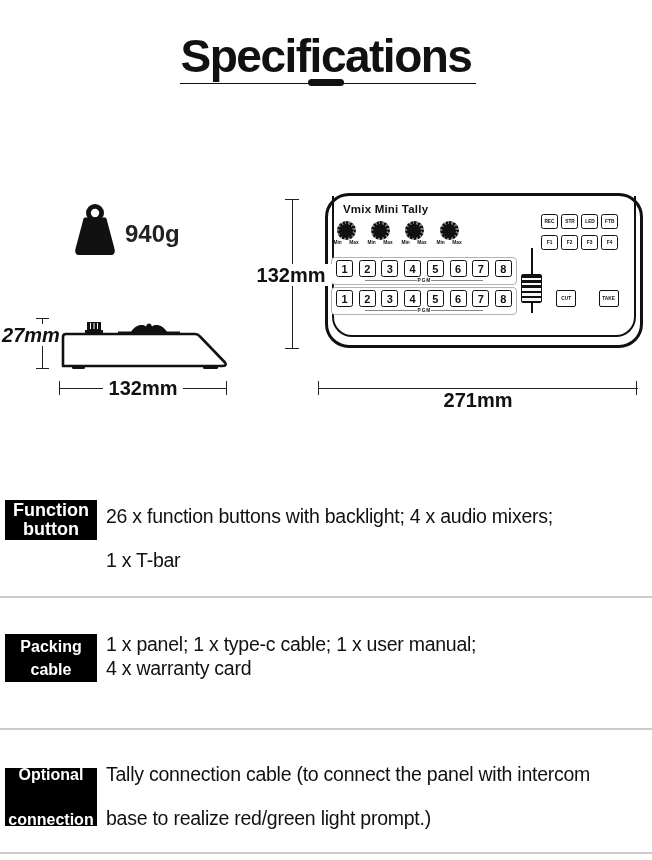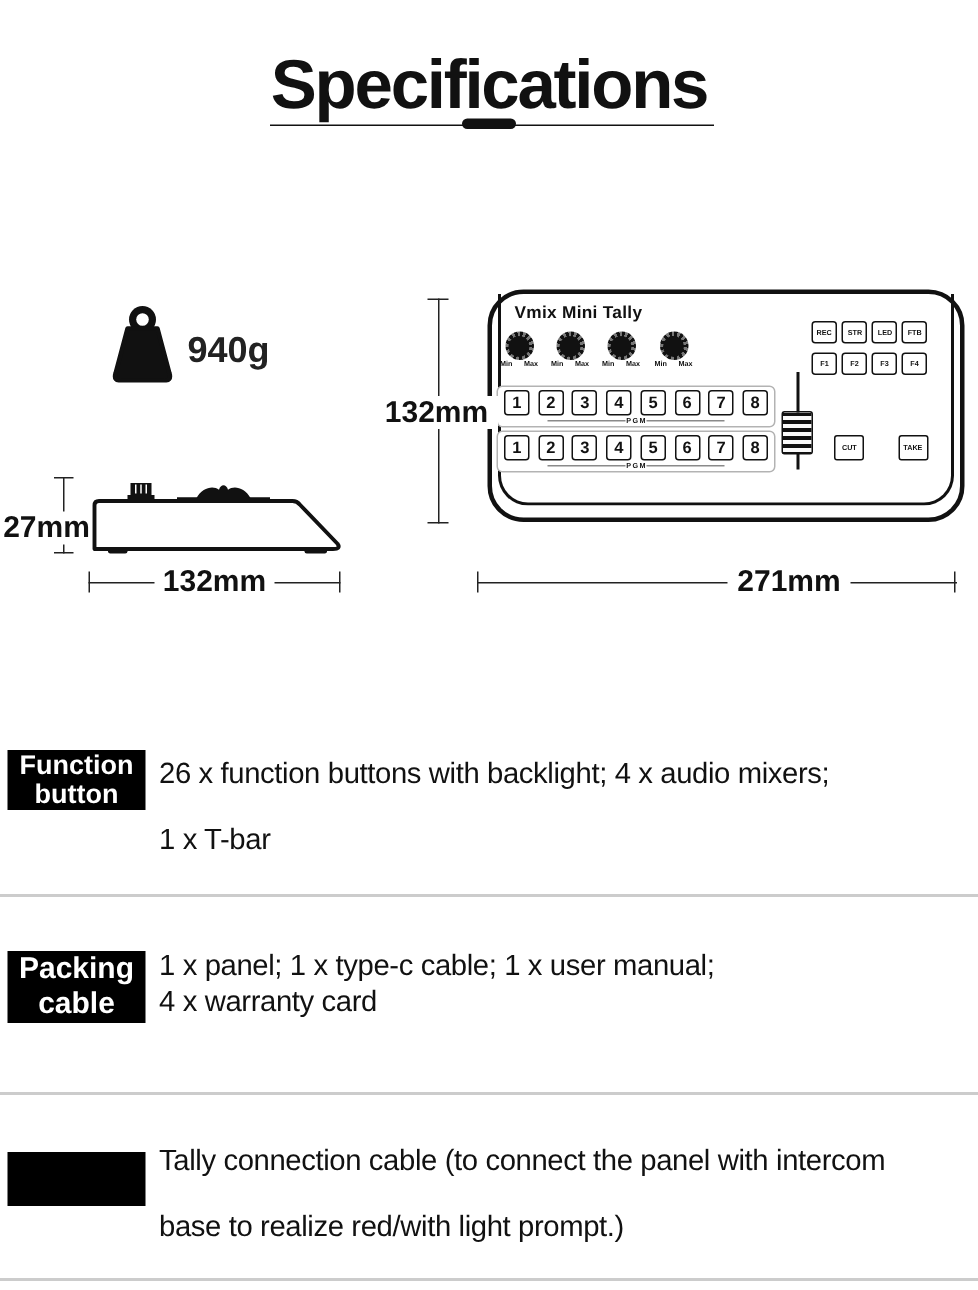--- a/index.html
+++ b/index.html
@@ -60,36 +60,36 @@
   <line x1="34.5" y1="8" x2="34.5" y2="14" stroke="#fff" stroke-width="1"></line>
   <line x1="38" y1="8" x2="38" y2="14" stroke="#fff" stroke-width="1"></line>
   <line x1="41.5" y1="8" x2="41.5" y2="14" stroke="#fff" stroke-width="1"></line>
   <rect x="62" y="16.5" width="62" height="2.5" fill="#111"></rect>
   <path d="M75,17 C79,10 86,8.5 90,11.5 C91,7.5 95,7.5 96,11.5 C100,8.5 107,10 111,17 Z" fill="#111"></path>
 </svg>
 
 <div class="hline" style="left:36px;top:318px;width:13px;"></div>
 <div class="vline" style="left:42px;top:318px;height:51px;"></div>
 <div class="hline" style="left:36px;top:368px;width:13px;"></div>
-<div class="dim-text" style="left:2px;top:341px;width:58px;">27mm</div>
+<div class="dim-text" style="left:2px;top:324px;width:58px;font-style:italic;">27mm</div>
 
 <div class="vline" style="left:59px;top:381px;height:14px;"></div>
 <div class="hline" style="left:59px;top:388px;width:168px;"></div>
 <div class="vline" style="left:226px;top:381px;height:14px;"></div>
 <div class="dim-text" style="left:103px;top:377px;width:80px;">132mm</div>
 
 <div class="hline" style="left:285px;top:199px;width:14px;"></div>
 <div class="vline" style="left:292px;top:199px;height:150px;"></div>
 <div class="hline" style="left:285px;top:348px;width:14px;"></div>
 <div class="dim-text" style="left:250px;top:264px;width:82px;">132mm</div>
 
 <div class="vline" style="left:318px;top:381px;height:14px;"></div>
 <div class="hline" style="left:318px;top:388px;width:320px;"></div>
 <div class="vline" style="left:636px;top:381px;height:14px;"></div>
-<div class="dim-text" style="left:437px;top:377px;width:82px;margin-left:48px;">271mm</div>
+<div class="dim-text" style="left:437px;top:389px;width:82px;">271mm</div>
 
 <div class="panel">
   <div class="panel-inner"></div>
   <div class="panel-title">Vmix Mini Tally</div>
 
   <div class="knob-group" style="left:-3px;">
     <div class="knob">
         <div class="knob-cap"></div>
       </div>
     <div class="knob-scale">
@@ -230,27 +230,27 @@
 </div>
 
 <div class="badge" style="top:500px;height:40px;font-size:18px;line-height:19px;">
   <div>Function</div>
   <div>button</div>
 </div>
 <div class="spec-text" style="top:504px;">26 x function buttons with backlight; 4 x audio mixers;</div>
 <div class="spec-text" style="top:548px;">1 x T-bar</div>
 <div class="rule" style="top:596px;"></div>
 
-<div class="badge" style="top:634px;height:48px;font-size:20px;line-height:23px;">
+<div class="badge" style="top:634px;height:48px;font-size:16px;line-height:23px;">
   <div>Packing</div>
   <div>cable</div>
 </div>
 <div class="spec-text" style="top:632px;">1 x panel; 1 x type-c cable; 1 x user manual;</div>
 <div class="spec-text" style="top:656px;">4 x warranty card</div>
 <div class="rule" style="top:728px;"></div>
 
-<div class="badge" style="top:768px;height:36px;font-size:10px;line-height:19.5px;gap:26px;">
+<div class="badge" style="top:768px;height:58px;font-size:16px;line-height:19.5px;gap:26px;">
   <div>Optional</div>
   <div>connection</div>
 </div>
 <div class="spec-text" style="top:762px;">Tally connection cable (to connect the panel with intercom</div>
-<div class="spec-text" style="top:806px;">base to realize red/with light prompt.)</div>
+<div class="spec-text" style="top:806px;">base to realize red/green light prompt.)</div>
 <div class="rule" style="top:852px;"></div>
 
 </body></html>

